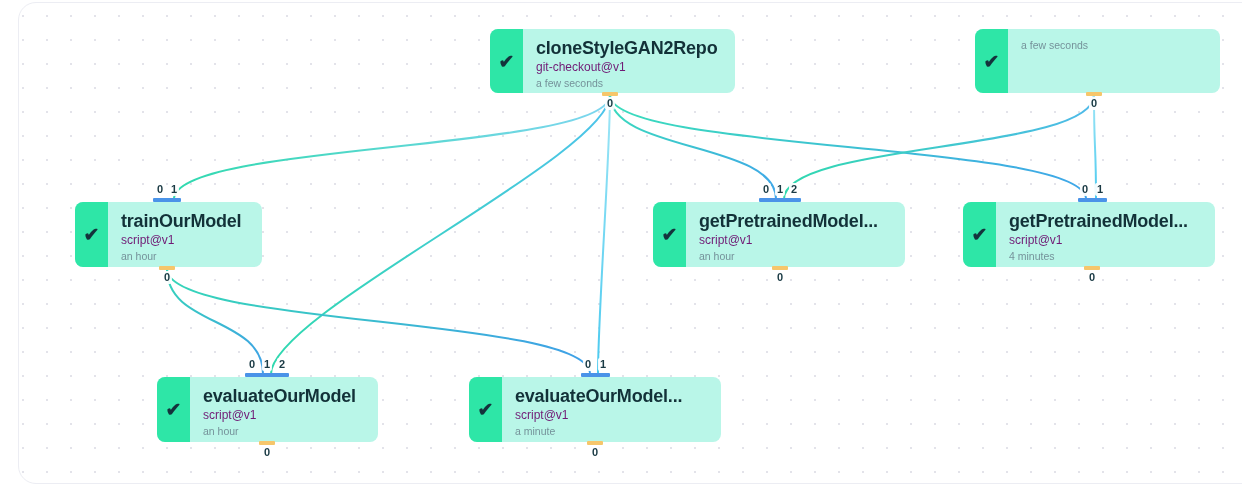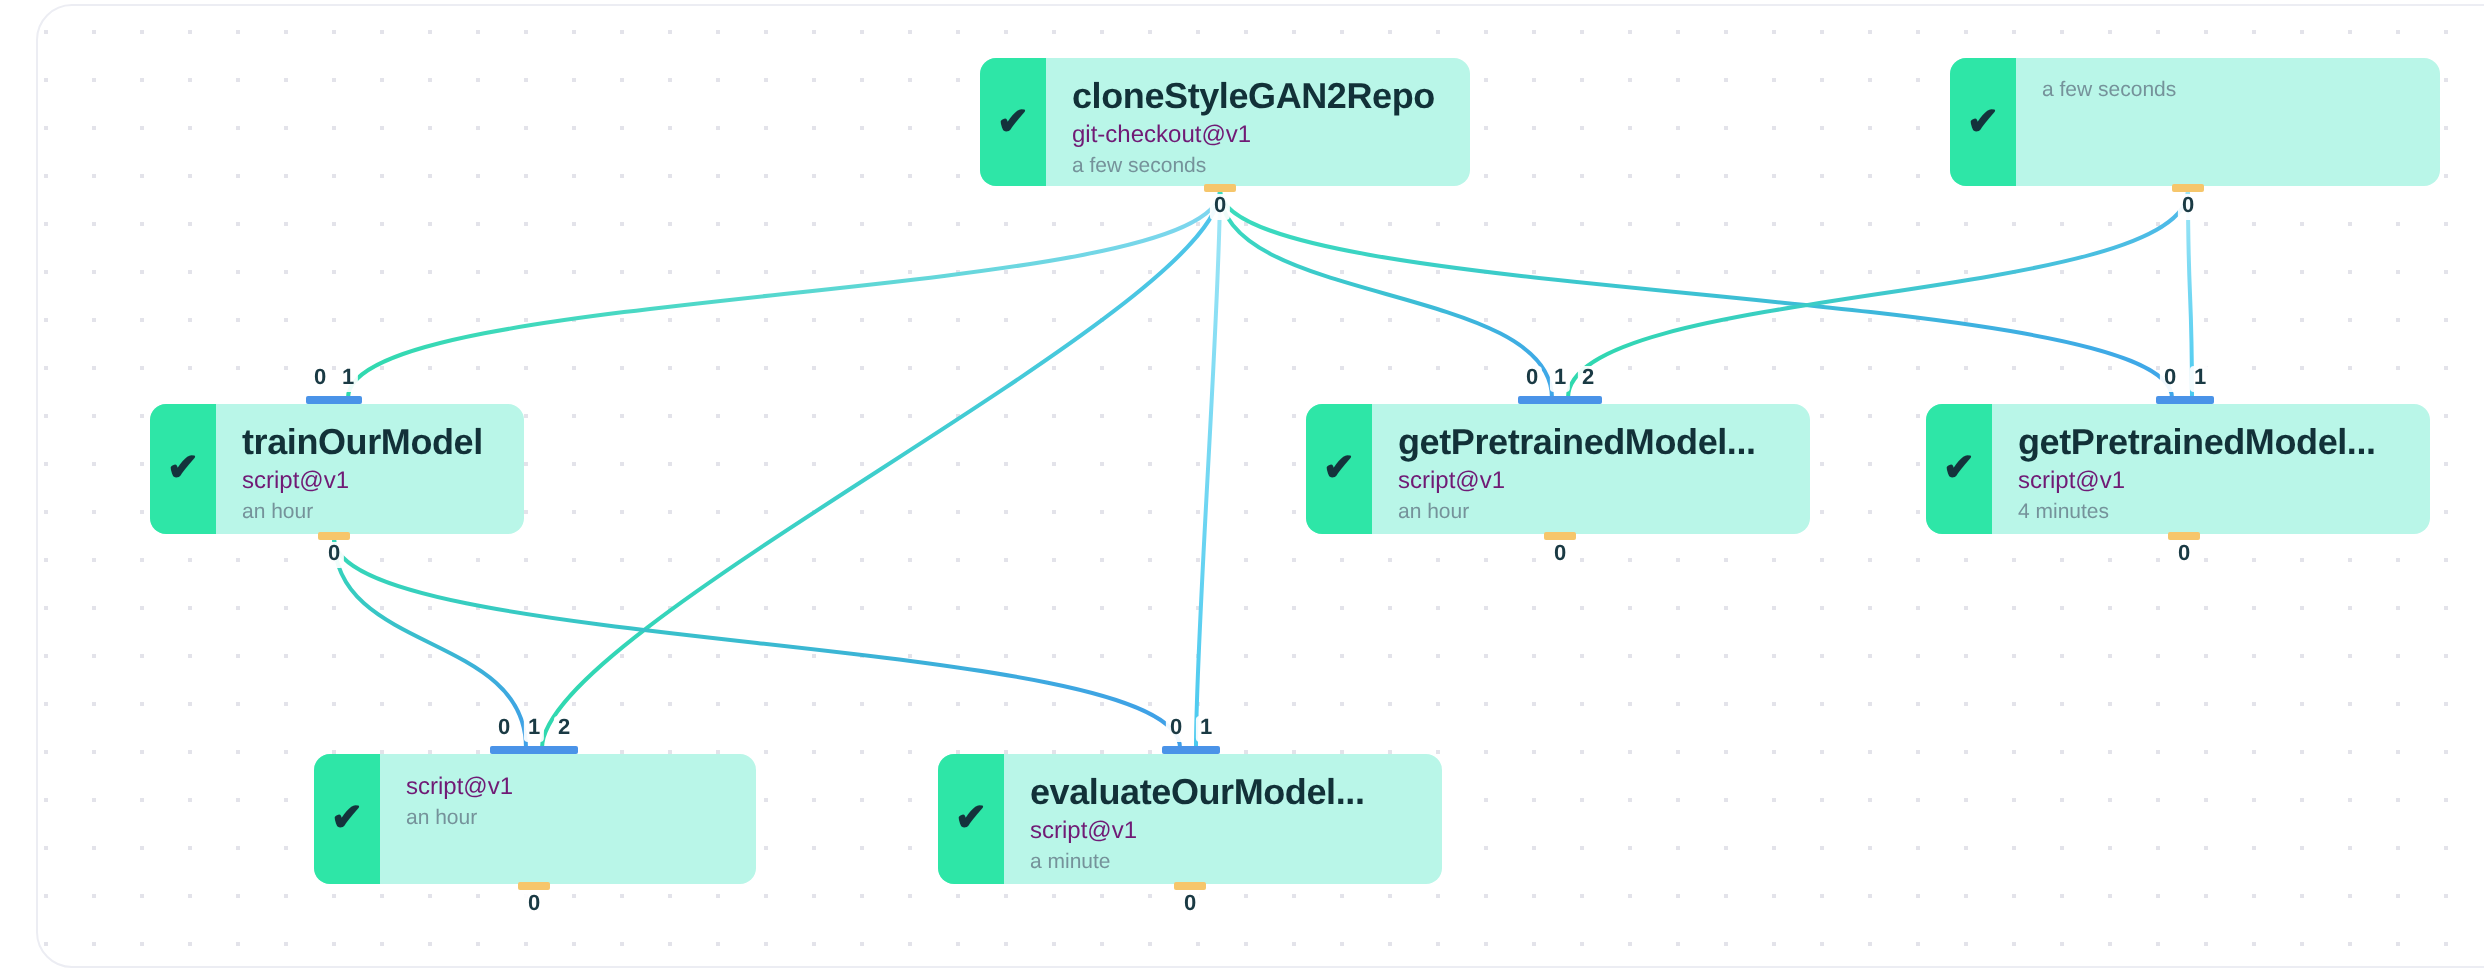--- a/index.html
+++ b/index.html
@@ -158,20 +158,21 @@
     <div class="port-bar in" style="left: 1078px; width: 29px; top: 198px;"></div>
     <div class="port-label" style="left: 1085px; top: 183px;">0</div>
     <div class="port-label" style="left: 1100px; top: 183px;">1</div>
     <div class="port-bar out" style="left: 1084px; width: 16px; top: 266px;"></div>
     <div class="port-label" style="left: 1092px; top: 271px;">0</div>
     <div class="node" style="left: 157px; top: 377px; width: 221px; height: 65px;">
     <div class="node-status">
       <span class="check">✔</span>
     </div>
     <div class="node-body">
+      <div class="node-title">evaluateOurModel</div>
       <div class="node-subtitle">script@v1</div>
       <div class="node-duration">an hour</div>
     </div>
   </div>
     <div class="port-bar in" style="left: 245px; width: 44px; top: 373px;"></div>
     <div class="port-label" style="left: 252px; top: 358px;">0</div>
     <div class="port-label" style="left: 267px; top: 358px;">1</div>
     <div class="port-label" style="left: 282px; top: 358px;">2</div>
     <div class="port-bar out" style="left: 259px; width: 16px; top: 441px;"></div>
     <div class="port-label" style="left: 267px; top: 446px;">0</div>

